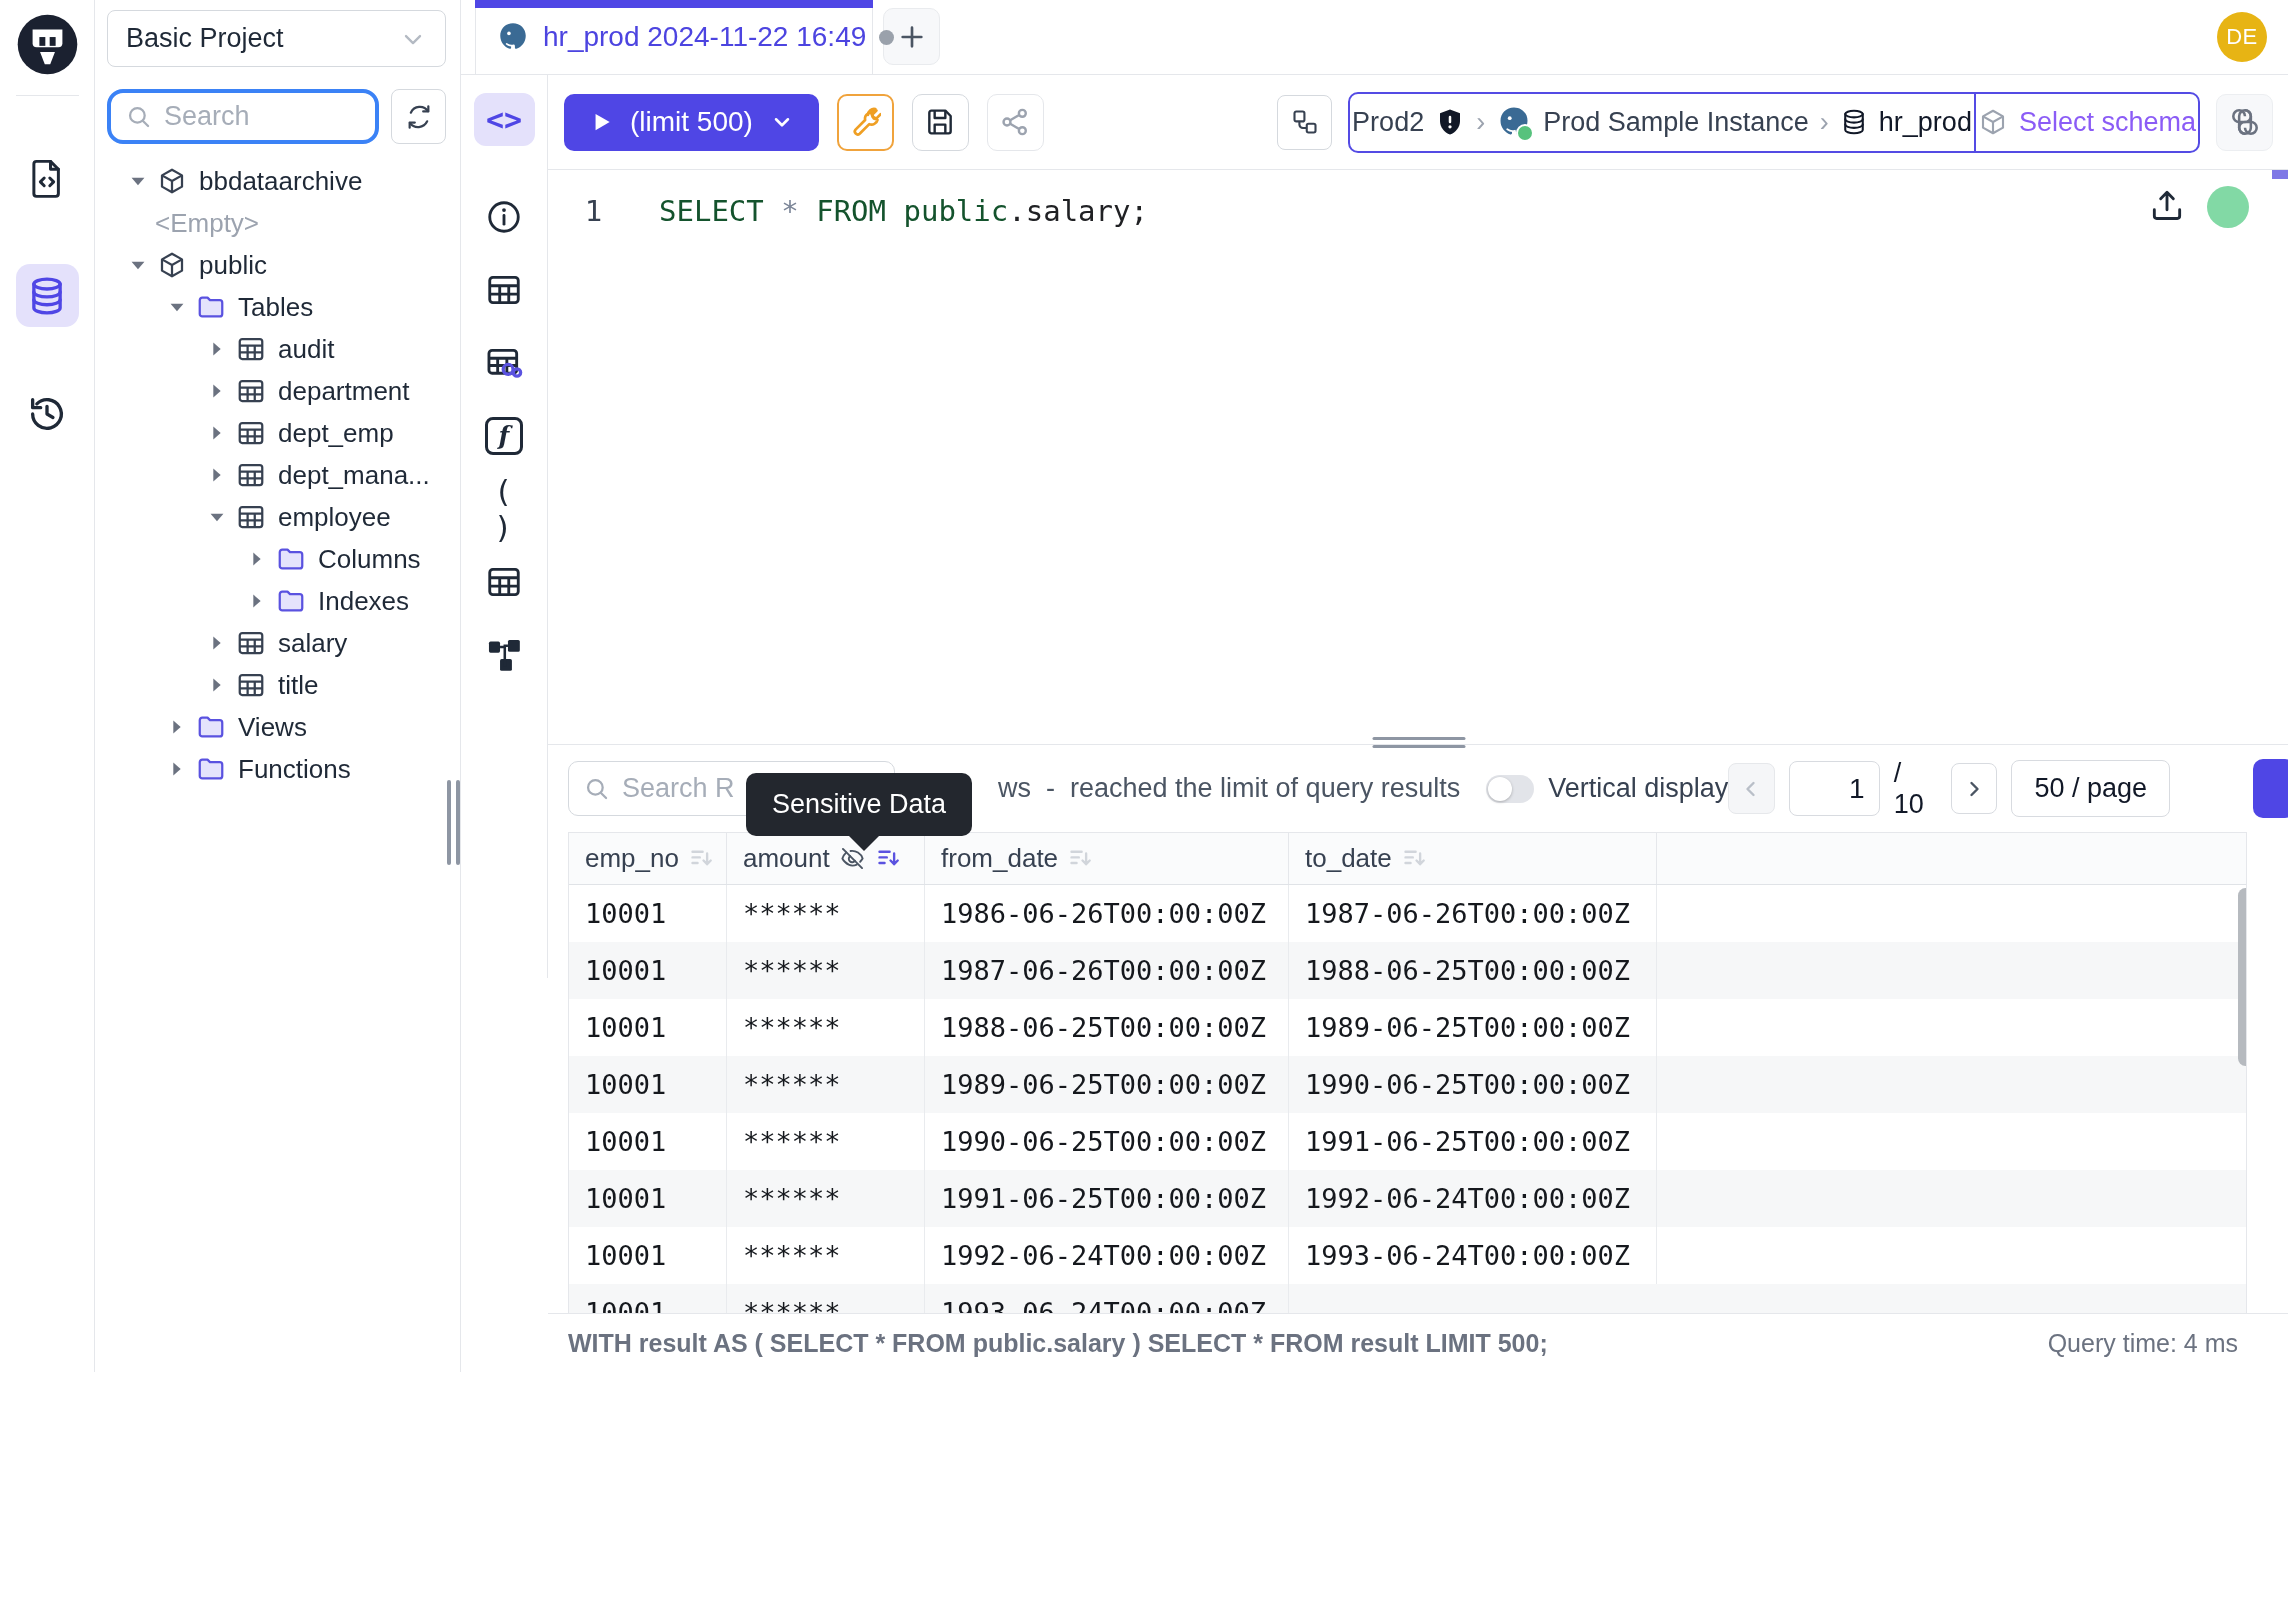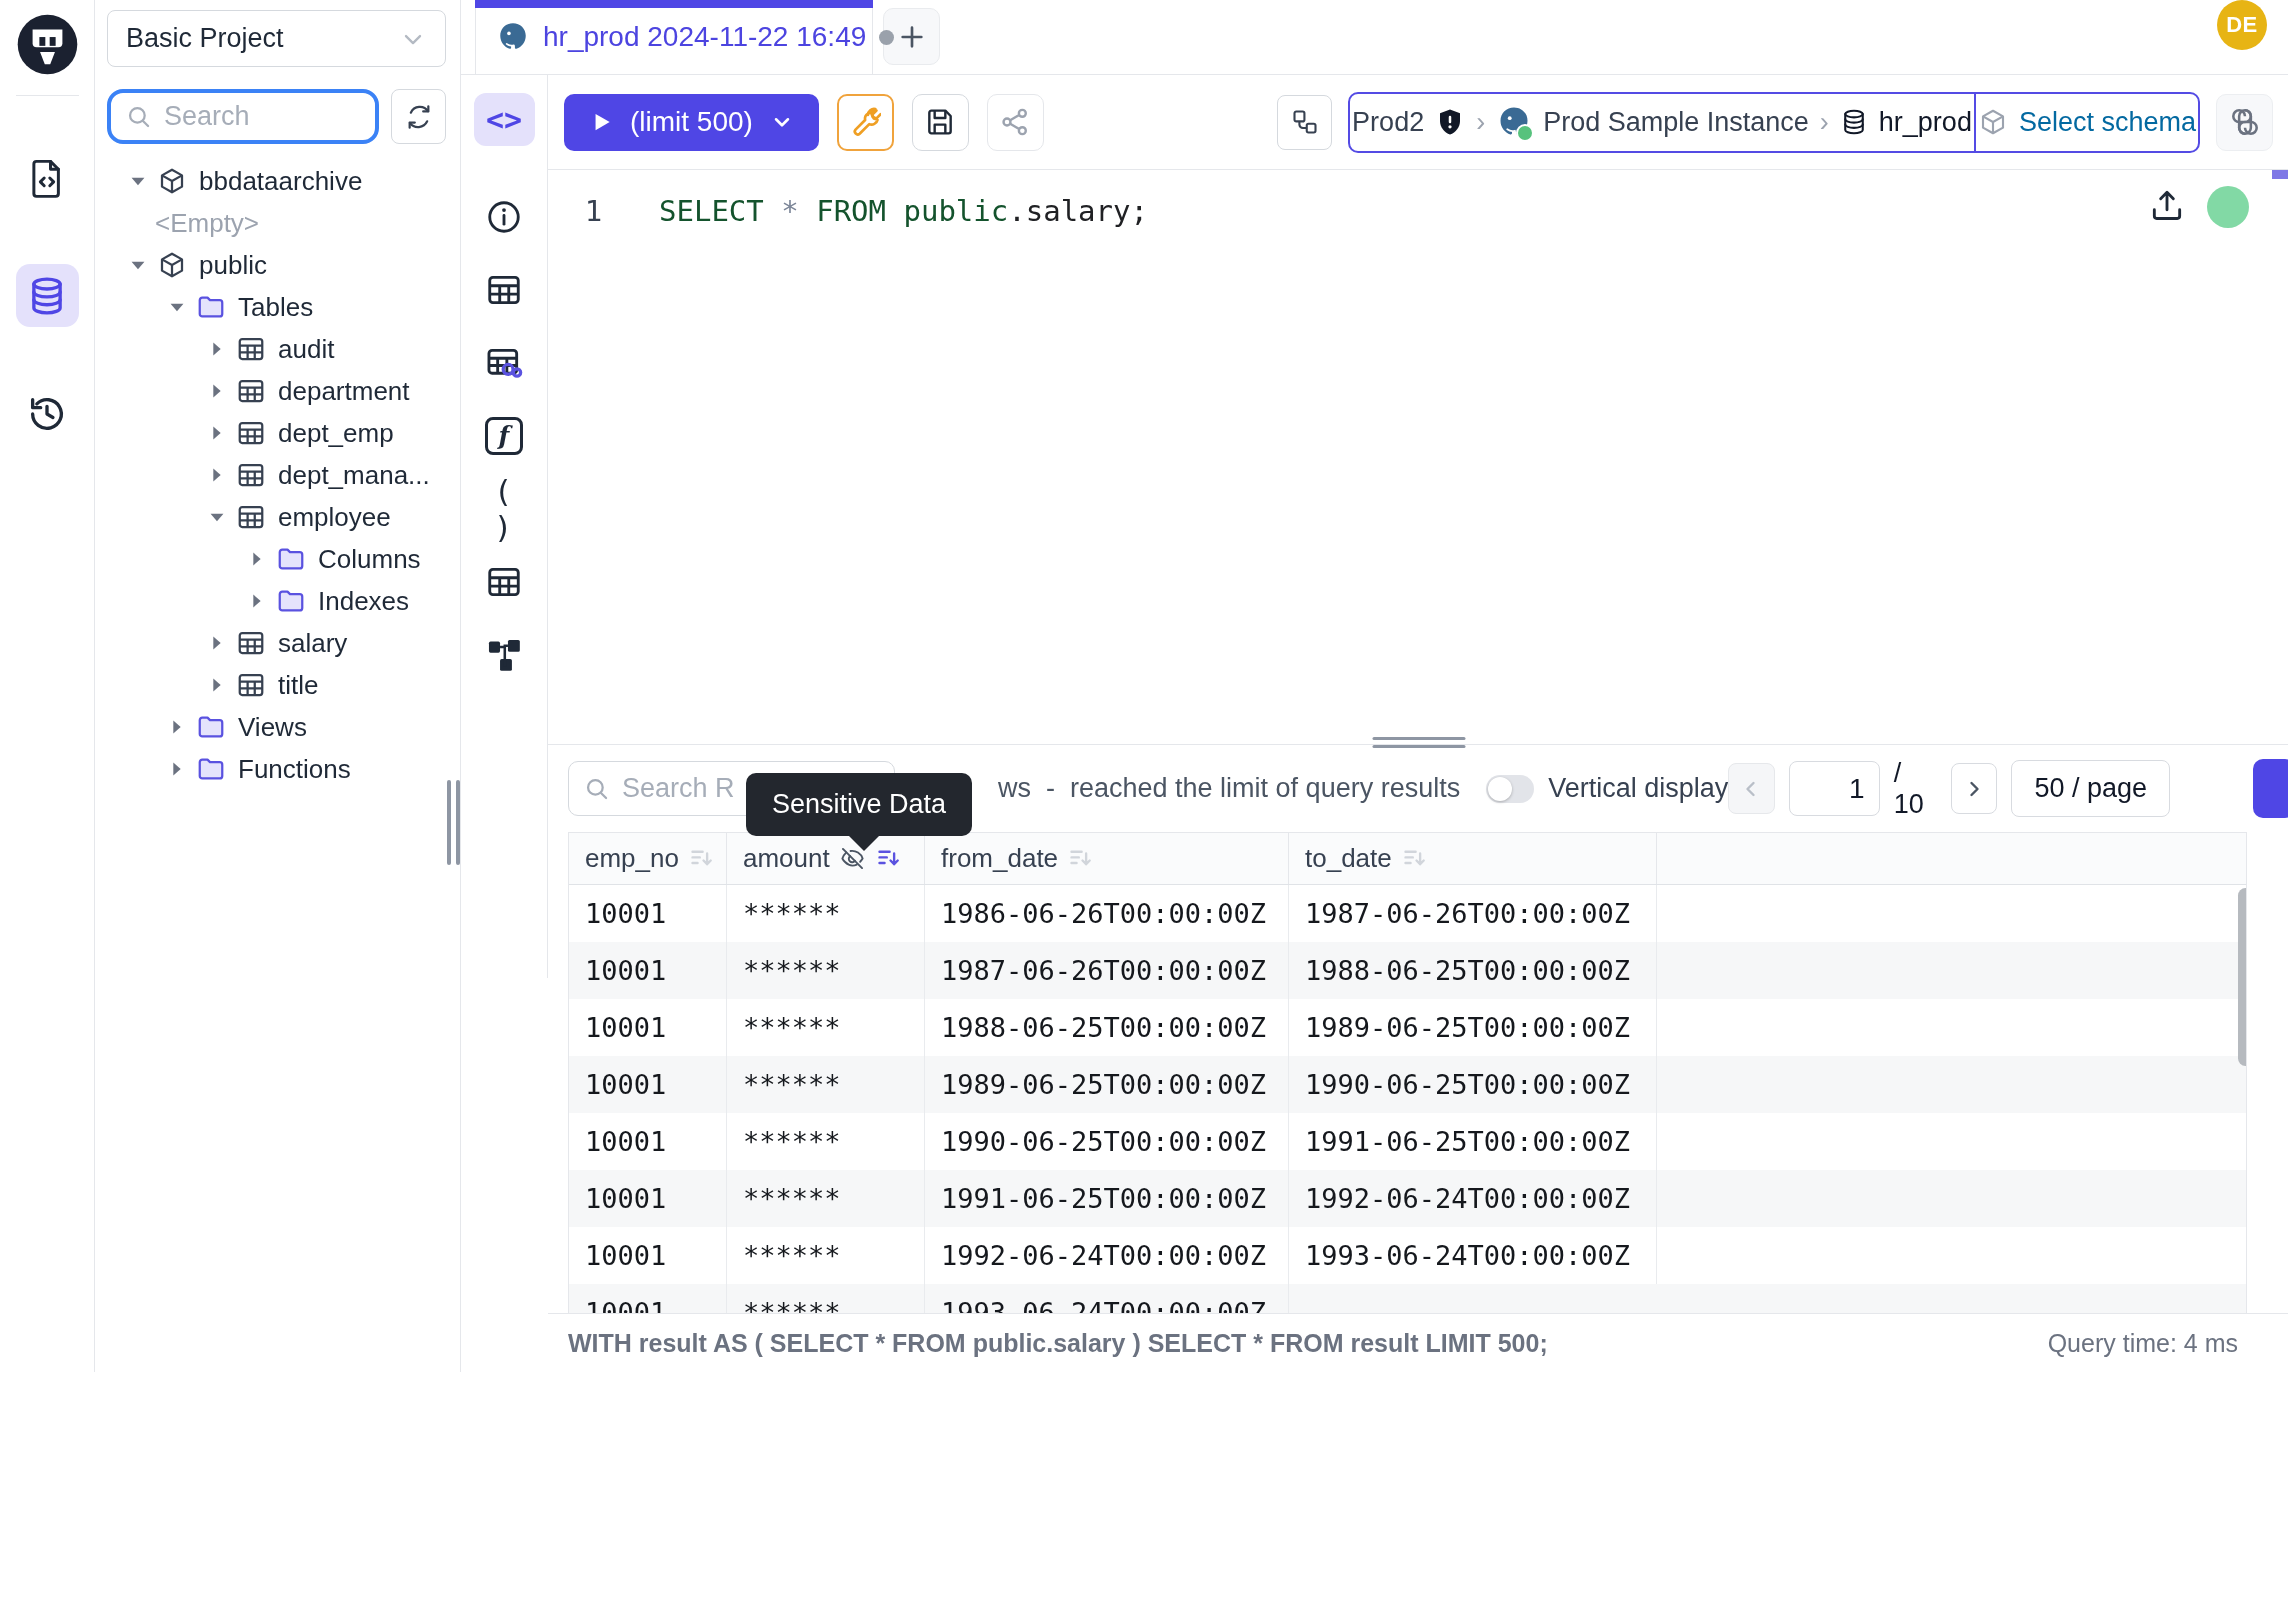--- a/index.html
+++ b/index.html
@@ -65,21 +65,21 @@
   .tool-sq svg{width:32px;height:32px;}
   .wrench-btn{border:2px solid #f0a33c;}
   .save-btn{border:1px solid #d5d9de;}
   .share-btn{border:1px solid #e5e7eb;}
   .right-cluster{margin-left:auto;display:flex;align-items:center;gap:16px;}
   .crumb{height:61px;border:2px solid #544be4;border-radius:10px;display:flex;align-items:stretch;box-sizing:border-box;overflow:hidden;background:#fff;cursor:pointer;}
   .crumb-seg{display:flex;align-items:center;gap:11px;padding:0 2px;font-size:27px;color:#374151;white-space:nowrap;}
   .crumb-seg .db-name{color:#111827;}
   .crumb-sep{color:#9ca3af;font-size:27px;}
   .crumb-div{width:2px;background:#544be4;}
-  .crumb .schema-ph{color:#0369a1;}
+  .crumb .schema-ph{color:#8b5cf6;}
   .inst-ic{position:relative;width:36px;height:36px;}
   .inst-ic .pg{width:36px;height:36px;}
   .inst-ic .st{position:absolute;right:-2px;bottom:-2px;width:14px;height:14px;border-radius:50%;background:#57c27d;border:2px solid #fff;}
   .ai-btn{width:57px;height:57px;border-radius:10px;border:1px solid #eceef1;background:#f7f8fa;display:flex;align-items:center;justify-content:center;padding:0;cursor:pointer;}
   .ai-btn svg{width:36px;height:36px;}
 
   .editor{flex:1;position:relative;min-height:0;font-family:"DejaVu Sans Mono",monospace;}
   .gutter{position:absolute;left:0;top:24px;width:91px;text-align:center;font-size:29px;color:#374151;}
   .code-line{position:absolute;left:111px;top:24px;font-size:29px;white-space:pre;}
   .tok-keyword{color:#14532d;}
@@ -129,21 +129,21 @@
   .c2{width:198px;flex:0 0 198px;}
   .c3{width:364px;flex:0 0 364px;}
   .c4{width:368px;flex:0 0 368px;}
   .cf{flex:1;border-right:none;}
   .vthumb{position:absolute;right:-7px;top:55px;width:15px;height:178px;background:#b6babf;border-radius:8px;cursor:pointer;z-index:6;}
 
   .statusbar{height:59px;flex:0 0 59px;border-top:1px solid #e5e7eb;display:flex;align-items:center;padding:0 51px 0 20px;box-sizing:border-box;color:#6b7280;font-size:25px;}
   .statusbar .q{flex:1;white-space:nowrap;overflow:hidden;font-weight:bold;}
   .statusbar .t{white-space:nowrap;}
 
-  .avatar{position:absolute;top:0;right:22px;width:50px;height:50px;border-radius:50%;background:#e7b414;color:#fff;display:flex;align-items:center;justify-content:center;font-size:22px;font-weight:bold;letter-spacing:0.5px;cursor:pointer;z-index:10;}
+  .avatar{position:absolute;top:12px;right:22px;width:50px;height:50px;border-radius:50%;background:#e7b414;color:#fff;display:flex;align-items:center;justify-content:center;font-size:22px;font-weight:normal;letter-spacing:0.5px;cursor:pointer;z-index:10;}
 </style>
 </head>
 <body>
 
 <div class="app">
 
   <div class="rail">
     <span class="logo">
       <svg viewBox="0 0 48 48">
           <circle cx="24" cy="24" r="22" fill="#1b2130"></circle>

